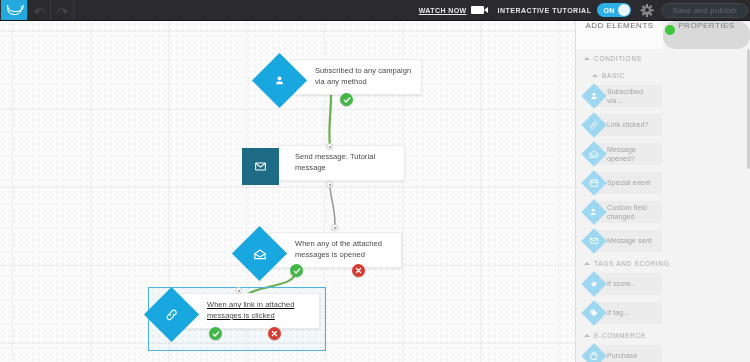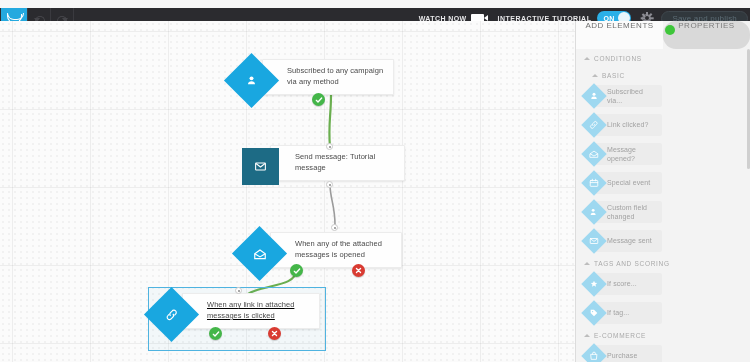--- a/index.html
+++ b/index.html
@@ -5,21 +5,21 @@
   * { box-sizing: border-box; margin: 0; padding: 0; }
   html, body {
     width: 750px; height: 362px;
     font-family: "Liberation Sans", sans-serif;
     overflow: hidden; background: #f7f7f7;
   }
   #app { position: relative; width: 750px; height: 362px; }
 
   
   .topbar {
-    position: absolute; left: 0; top: 8px; width: 750px; height: 21px;
+    position: absolute; left: 0; top: 0; width: 750px; height: 21px;
     background: #2b2b2f; display: flex; align-items: center;
     border-bottom: 1px solid #121214;
   }
   .logo-box {
     width: 26px; height: 20px; background: #24a9df;
     display: flex; align-items: center; justify-content: center;
     margin-left: 1px;
   }
   .logo-env {
     width: 15px; height: 9px; border: 1.4px solid #fff;
@@ -269,21 +269,21 @@
 
     <svg class="links">
 
       <path d="M331,74 C331,95 328,104 330,126" fill="none" stroke="#6aae4f" stroke-width="2.2"></path>
 
       <path d="M330,163 C330,178 335,184 335,204" fill="none" stroke="#9b9b9b" stroke-width="1.6"></path>
 
       <path d="M296,249 C296,268 258,262 242,277 C236,283 238,288 238,295" fill="none" stroke="#6aae4f" stroke-width="2.2"></path>
     </svg>
 
-    <div class="node" style="left:232px; top:38px; width:162px;">
+    <div class="node" style="left:260px; top:38px; width:162px;">
       <div class="node-inner">
         <div class="diamond">
           <div class="dico">
             <svg width="13" height="13" viewBox="0 0 24 24" fill="#fff">
               <circle cx="12" cy="8" r="3.6"></circle>
               <path d="M5.5 19c0-3.6 2.9-5.6 6.5-5.6s6.5 2 6.5 5.6z"></path>
             </svg>
           </div>
         </div>
         <div class="card" style="width:132px;">

